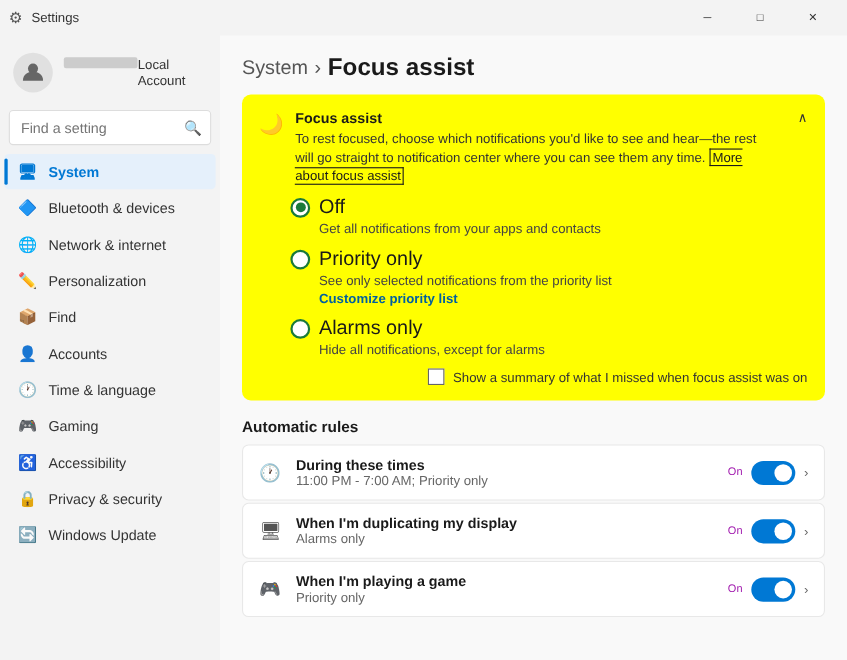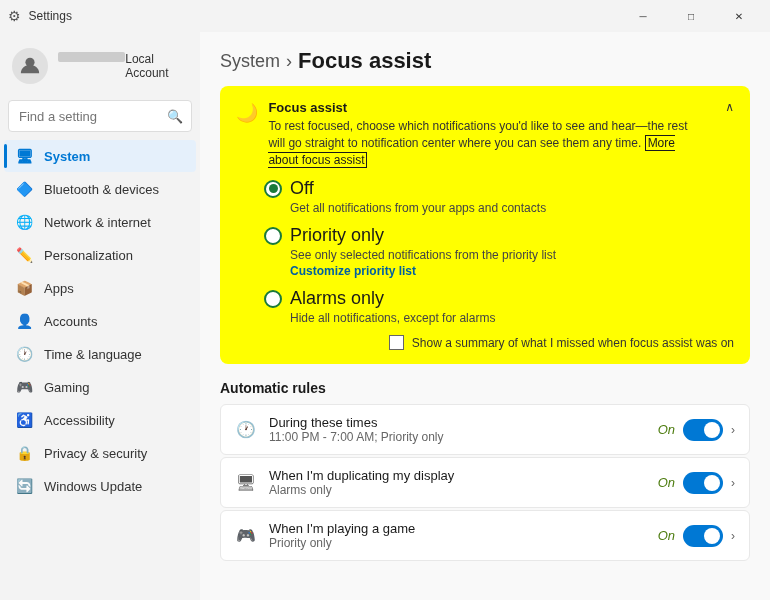--- a/index.html
+++ b/index.html
@@ -324,36 +324,35 @@
       color: #555;
       flex-shrink: 0;
       width: 22px;
       text-align: center;
     }
     .rule-info {
       flex: 1;
     }
     .rule-name {
       font-size: 13px;
-      font-weight: 400;
+      font-weight: 700;
       color: #1a1a1a;
     }
     .rule-sub {
       font-size: 12px;
       color: #666;
     }
     .rule-right {
       display: flex;
       align-items: center;
       gap: 8px;
     }
     .rule-on-label {
-      font-size: 13px;
-      color: #4d7c0f;
-      font-style: italic;
+      font-size: 10px;
+      color: #a21caf;
     }
     .toggle-switch {
       width: 40px;
       height: 22px;
       background: #0078d4;
       border-radius: 11px;
       position: relative;
       cursor: pointer;
     }
     .toggle-switch::after {
@@ -420,21 +419,21 @@
         <div class="nav-item">
     <span class="nav-icon">🌐</span>
     <span>Network &amp; internet</span>
   </div>
         <div class="nav-item">
     <span class="nav-icon">✏️</span>
     <span>Personalization</span>
   </div>
         <div class="nav-item">
     <span class="nav-icon">📦</span>
-    <span>Apps</span>
+    <span>Find</span>
   </div>
         <div class="nav-item">
     <span class="nav-icon">👤</span>
     <span>Accounts</span>
   </div>
         <div class="nav-item">
     <span class="nav-icon">🕐</span>
     <span>Time &amp; language</span>
   </div>
         <div class="nav-item">

